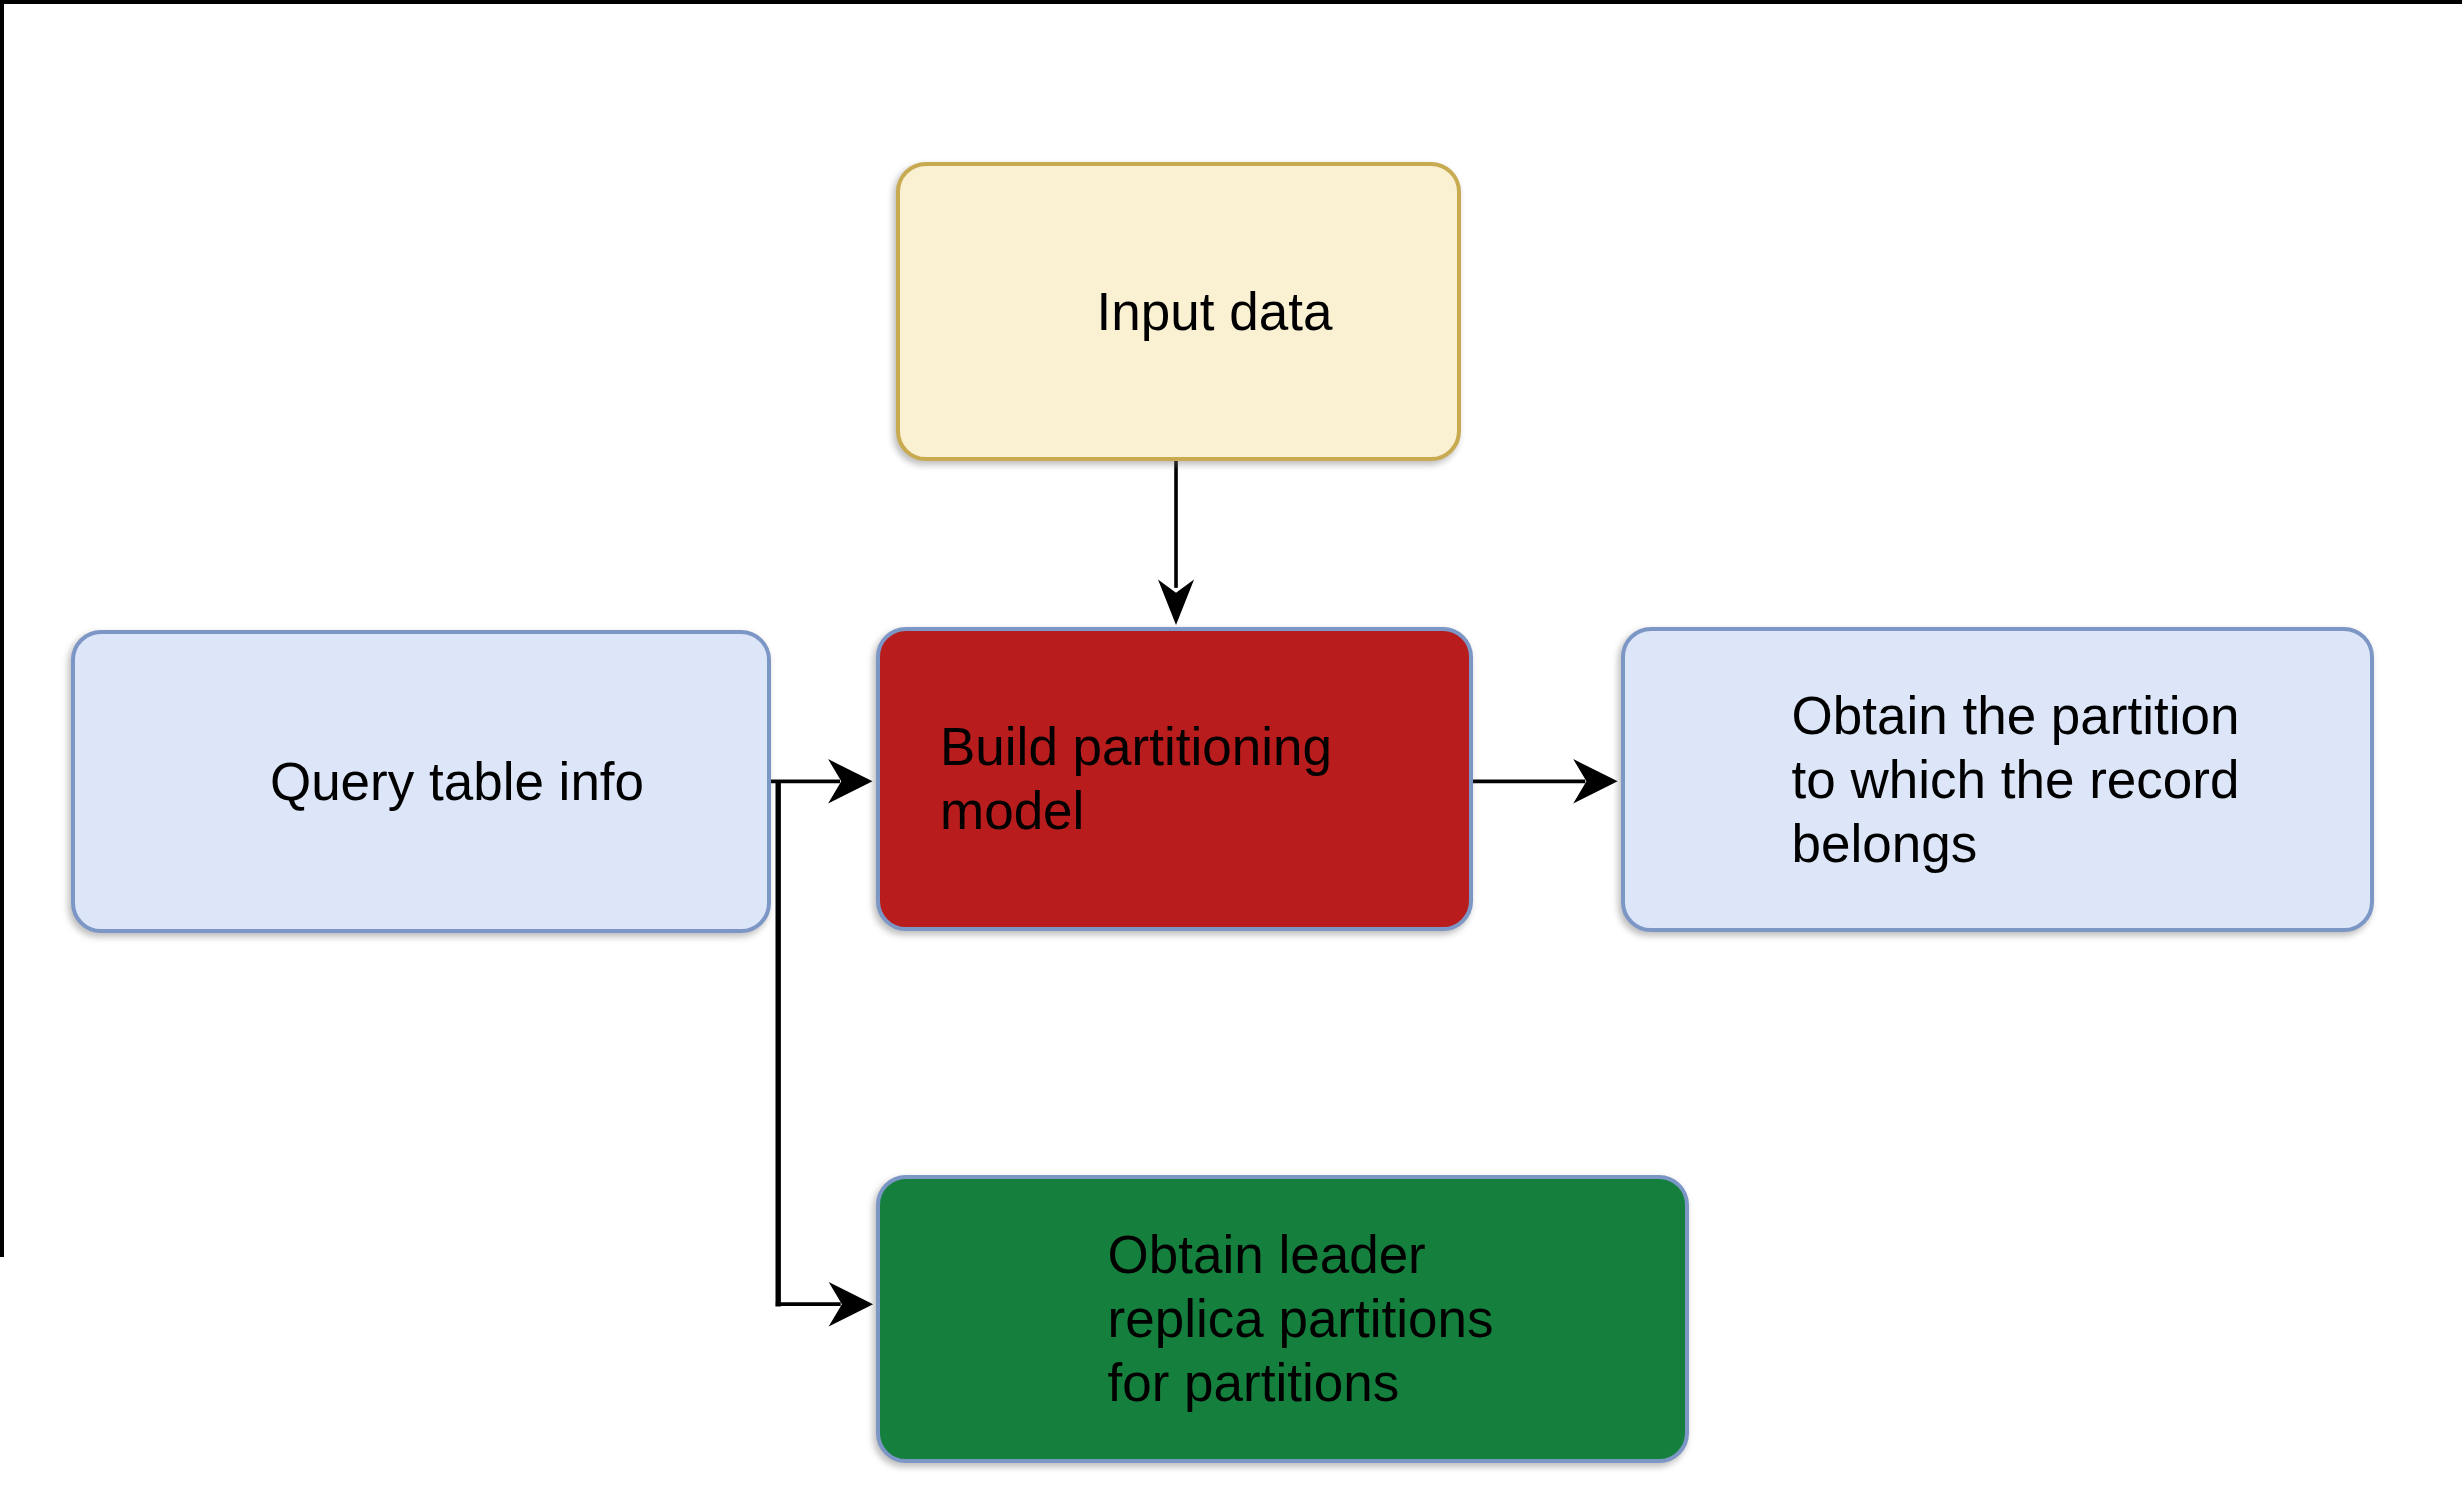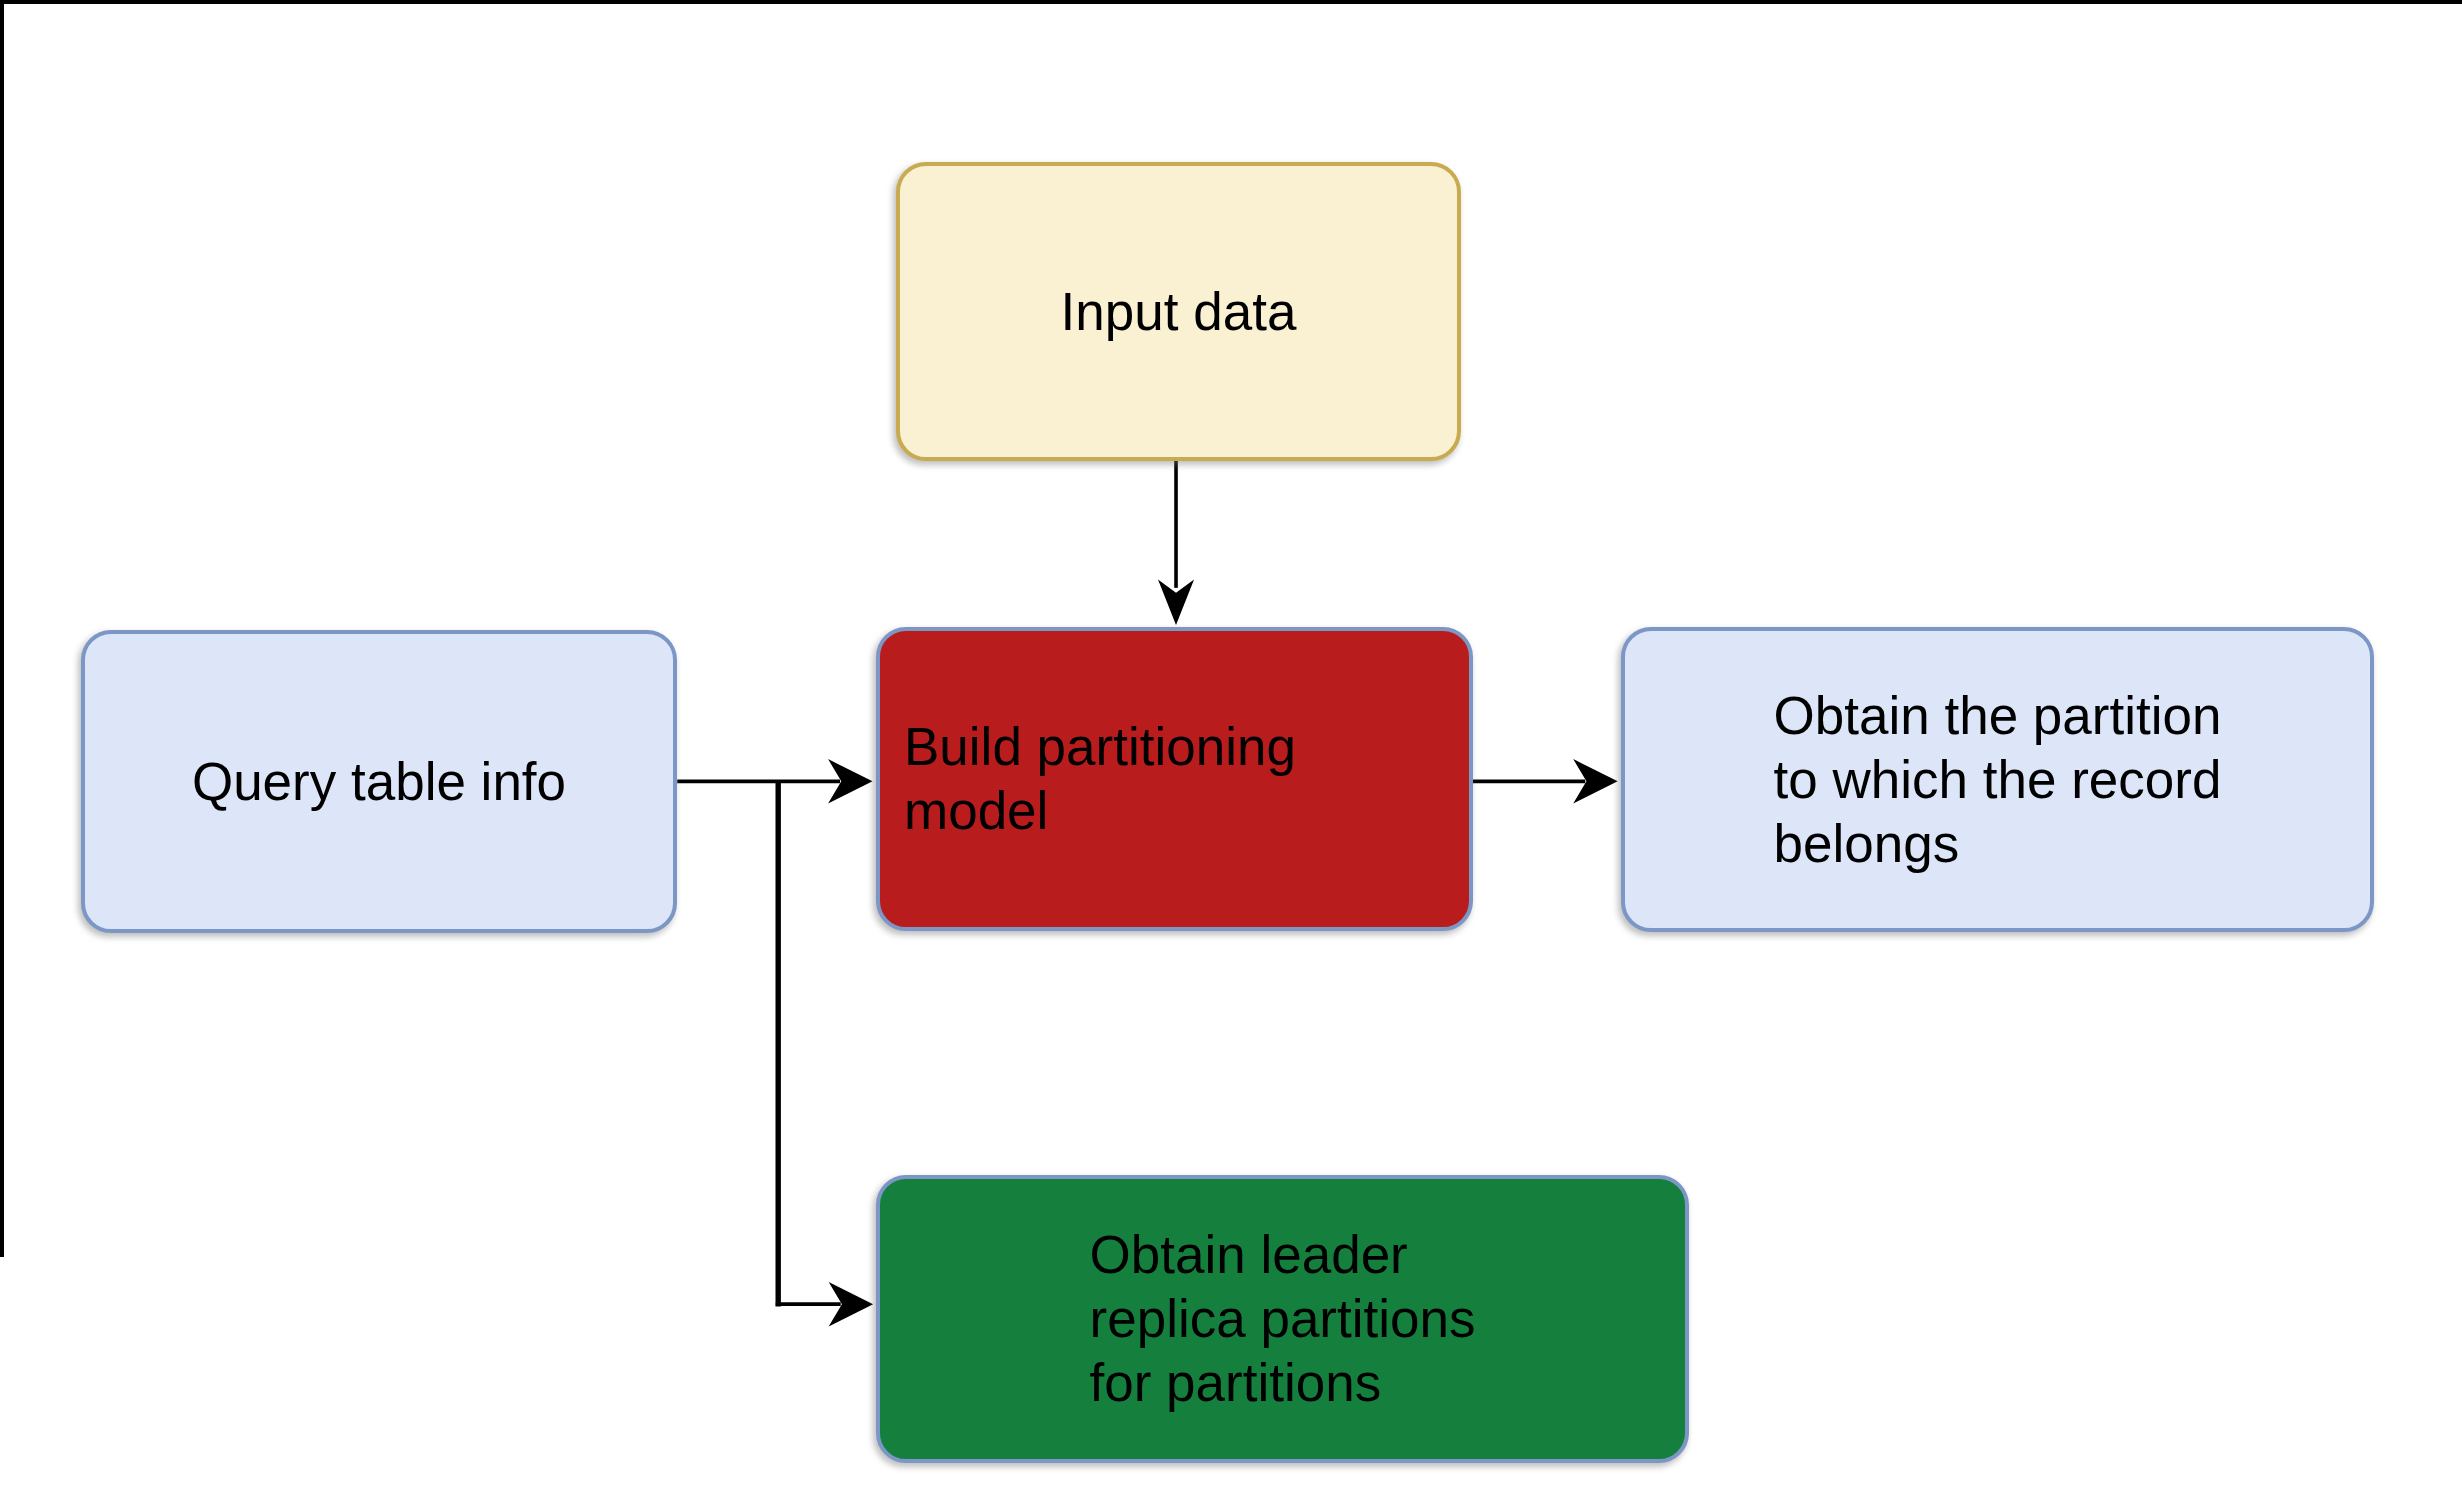--- a/index.html
+++ b/index.html
@@ -37,28 +37,28 @@
     border: 4.2px solid;
     border-radius: 30px;
     display: flex;
     flex-direction: column;
     justify-content: center;
     color: #000000;
     font-size: 53px;
     line-height: 64px;
     box-shadow: -2.4px 3.6px 6px rgba(115,115,115,0.45);
   }
-  .node .label { white-space: nowrap; }
+  .node .label { white-space: nowrap; padding-left: 36px; }
   .label.center-text { width: 100%; text-align: center; }
   .label.left-pad { text-align: left; margin-left: 24px; }
   .label.block-center { width: max-content; text-align: left; margin: 16px auto; }
 
   
   #node-input    { left: 896px; top: 162px;  width: 565px;  height: 299px; }
-  #node-query    { left: 81px;  top: 630px; width: 596px;  height: 303px; }
+  #node-query    { left: 71px;  top: 630px; width: 700px;  height: 303px; }
   #node-build    { left: 876px; top: 627px; width: 597px;  height: 304px; }
   #node-obtain-partition { left: 1621px; top: 627px; width: 753px; height: 305px; }
   #node-obtain-leader    { left: 876px; top: 1175px; width: 813px; height: 288px; }
 </style>
 </head>
 <body>
 
 <div class="canvas" style="background: rgb(255, 255, 255);">
 
   <div class="frame-top" style="background: rgb(0, 0, 0);"></div>

